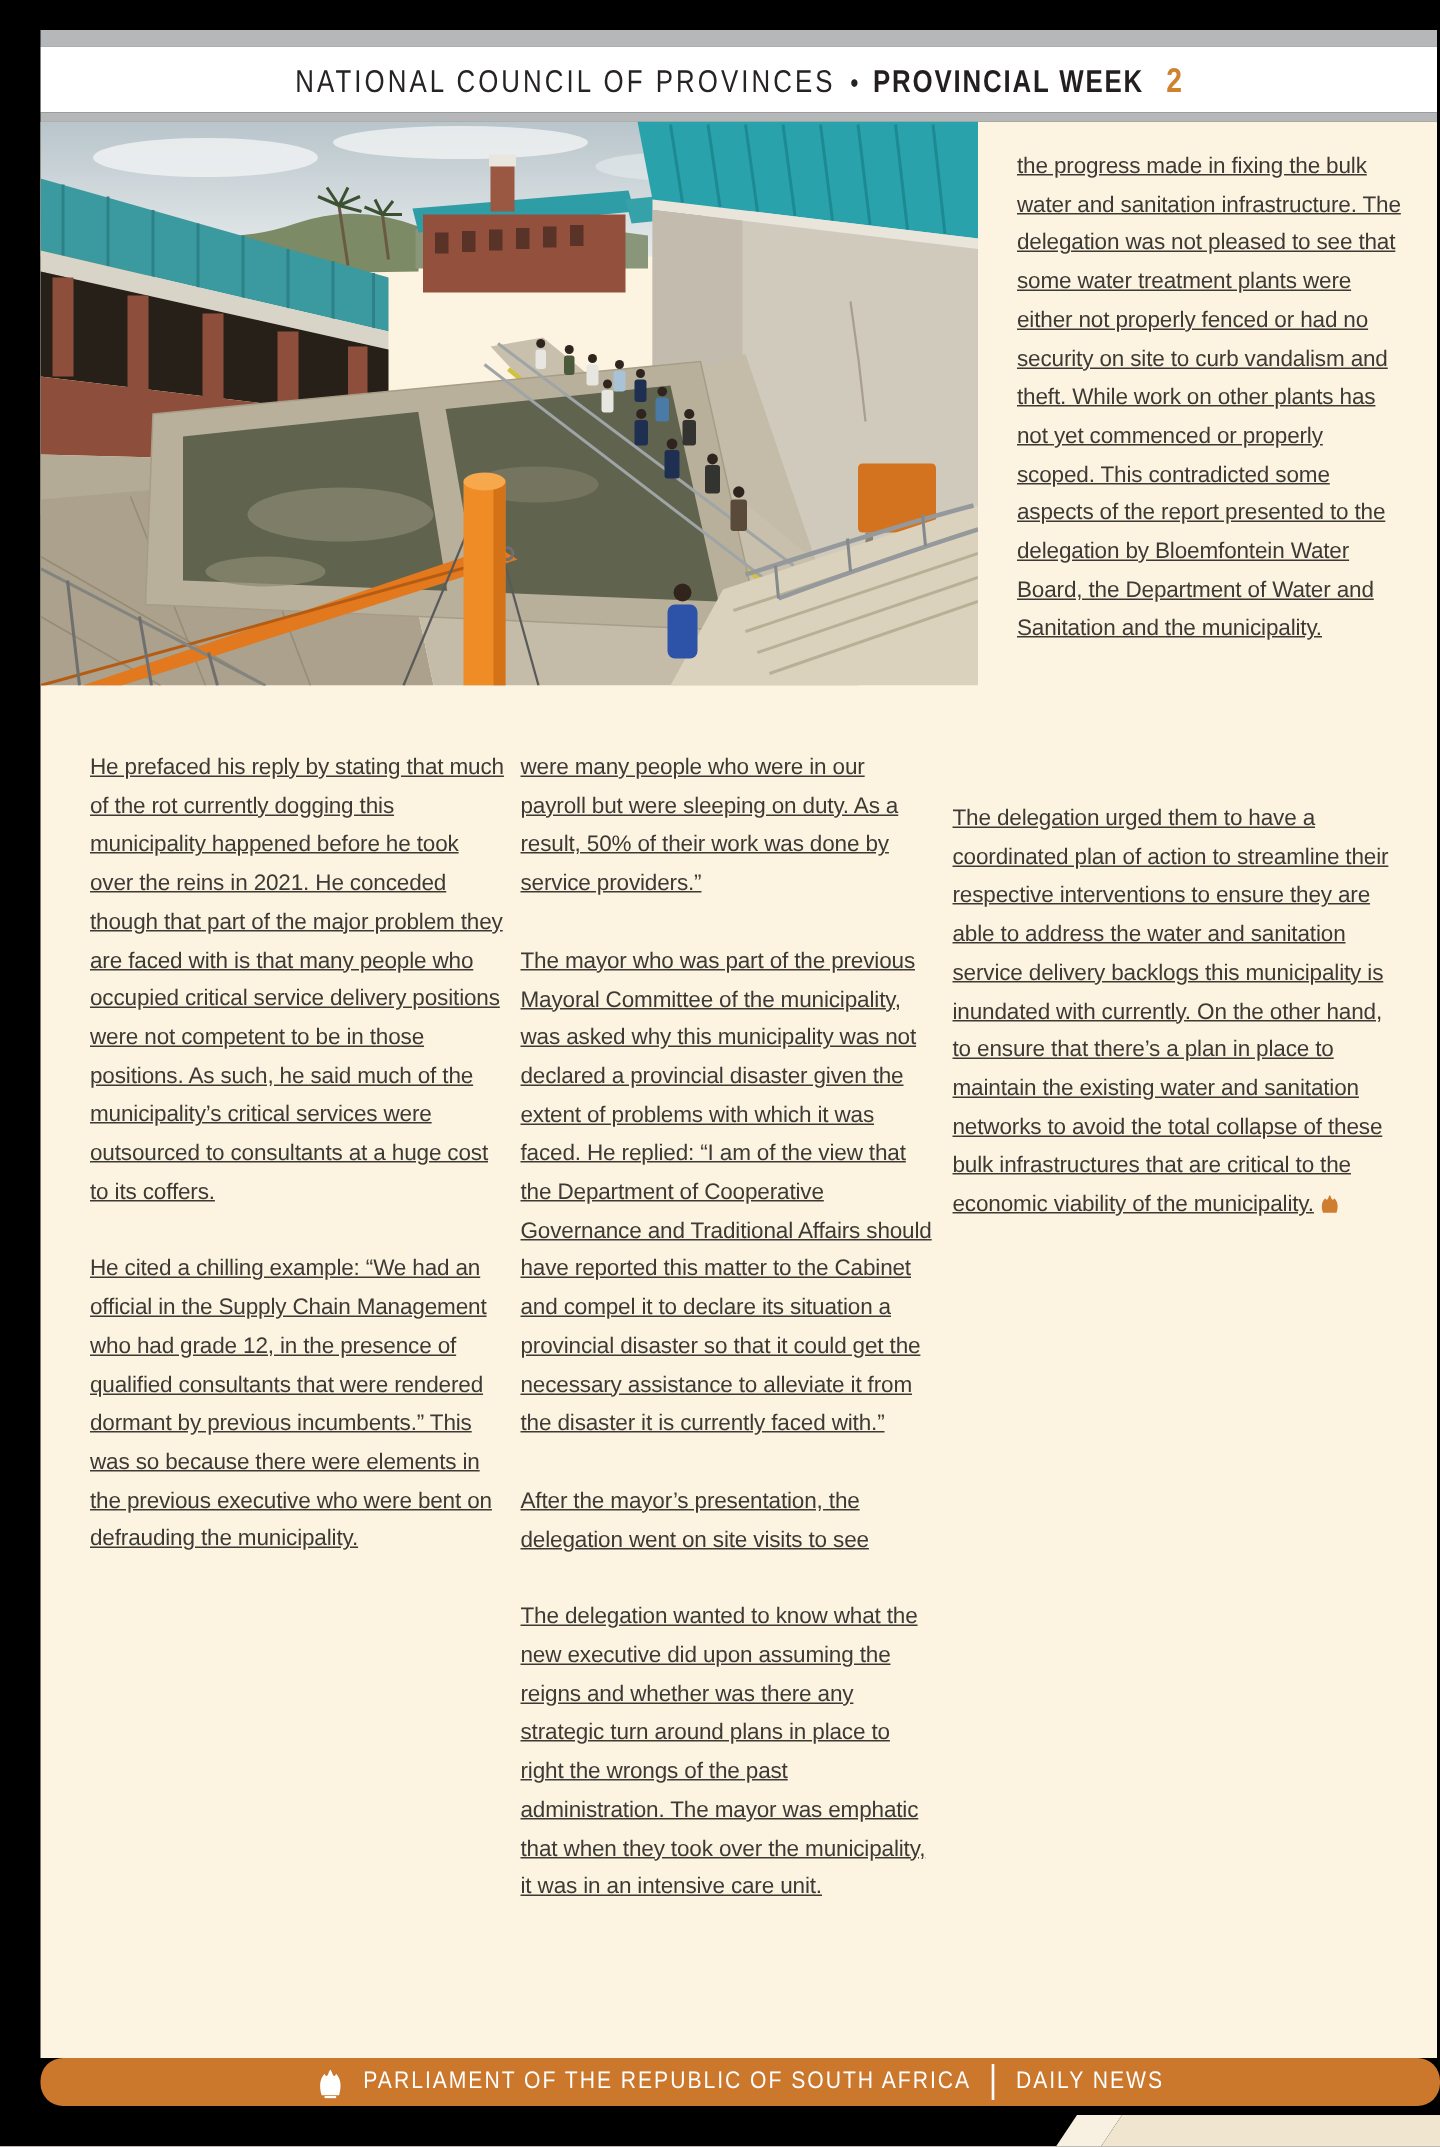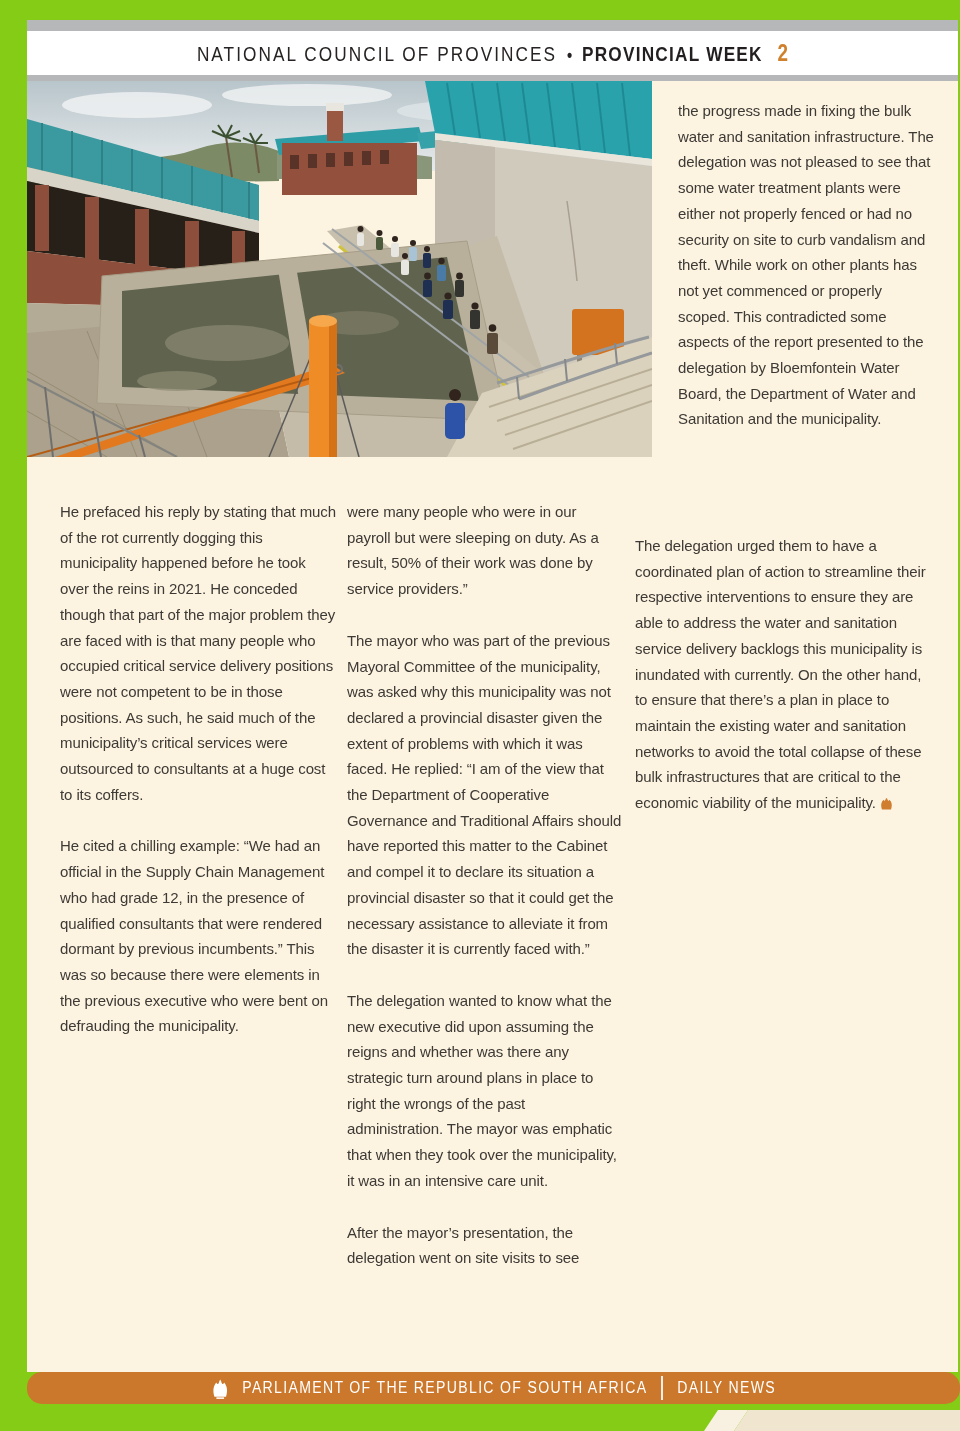--- a/index.html
+++ b/index.html
@@ -1,35 +1,35 @@
 <!DOCTYPE html>
 <html><head>
 <meta charset="utf-8">
 <style>
   html,body{margin:0;padding:0;}
   body{width:960px;height:1431px;background:#ffffff;font-family:"Liberation Sans",sans-serif;}
-  .page{position:relative;width:960px;height:1431px;overflow:hidden;background:#84cc16;}
+  .page{position:relative;width:960px;height:1431px;overflow:hidden;background:#000000;}
 
   
   .topbar{position:absolute;left:27px;top:20px;width:931px;height:11px;background:#b5b7b9;}
   .masthead{position:absolute;left:27px;top:31px;width:931px;height:44px;display:flex;align-items:center;justify-content:center;background:#ffffff;}
   .masthead-inner{display:flex;align-items:baseline;transform:scaleX(0.82);transform-origin:50% 50%;white-space:nowrap;}
   .masthead .kicker{font-size:21px;font-weight:400;letter-spacing:2.5px;color:#262322;}
   .masthead .sep{font-size:18px;font-weight:700;color:#262322;margin:0 12px;}
   .masthead .title{font-size:21px;font-weight:700;letter-spacing:1.5px;color:#231f20;}
   .masthead .pagenum{font-size:23px;font-weight:700;color:#d0812d;margin-left:18px;}
   .rule{position:absolute;left:27px;top:75px;width:931px;height:6px;background:#b5b7b9;}
 
   
   .content{position:absolute;left:27px;top:81px;width:931px;height:1291px;background:#fcf3e1;}
 
   .photo{position:absolute;left:0;top:0;width:625px;height:376px;display:block;}
 
   .bodycol{position:absolute;color:#3d3a35;font-size:15px;line-height:25.7px;letter-spacing:-0.1px;}
-  .bodycol p{margin:0 0 26px 0;}
+  .bodycol p{margin:0 0 26px 0;text-decoration:underline;}
   .col1{left:33px;top:418px;width:276px;}
   .col2{left:320px;top:418px;width:276px;}
   .col3a{left:651px;top:17px;width:258px;}
   .col3b{left:608px;top:452px;width:302px;}
 
   .end-marker{display:inline-block;width:15px;height:15px;vertical-align:-3px;margin-left:3px;color:#cf7d2e;}
 
   .pullquote{margin-top:36px;width:302px;text-align:center;font-family:"Liberation Serif",serif;font-style:italic;font-weight:700;font-size:29px;line-height:40px;color:#b4522b;}
 
   
@@ -249,22 +249,22 @@
     </svg>
 
     <div class="bodycol col1">
       <p>He prefaced his reply by stating that much of the rot currently dogging this municipality happened before he took over the reins in 2021. He conceded though that part of the major problem they are faced with is that many people who occupied critical service delivery positions were not competent to be in those positions. As such, he said much of the municipality’s critical services were outsourced to consultants at a huge cost to its coffers.</p>
       <p>He cited a chilling example: “We had an official in the Supply Chain Management who had grade 12, in the presence of qualified consultants that were rendered dormant by previous incumbents.” This was so because there were elements in the previous executive who were bent on defrauding the municipality.</p>
     </div>
 
     <div class="bodycol col2">
       <p>were many people who were in our payroll but were sleeping on duty. As a result, 50% of their work was done by service providers.”</p>
       <p>The mayor who was part of the previous Mayoral Committee of the municipality, was asked why this municipality was not declared a provincial disaster given the extent of problems with which it was faced. He replied: “I am of the view that the Department of Cooperative Governance and Traditional Affairs should have reported this matter to the Cabinet and compel it to declare its situation a provincial disaster so that it could get the necessary assistance to alleviate it from the disaster it is currently faced with.”</p>
+      <p>After the mayor’s presentation, the delegation went on site visits to see</p>
       <p>The delegation wanted to know what the new executive did upon assuming the reigns and whether was there any strategic turn around plans in place to right the wrongs of the past administration. The mayor was emphatic that when they took over the municipality, it was in an intensive care unit.</p>
-      <p>After the mayor’s presentation, the delegation went on site visits to see</p>
     </div>
 
     <div class="bodycol col3a">
       <p>the progress made in fixing the bulk water and sanitation infrastructure. The delegation was not pleased to see that some water treatment plants were either not properly fenced or had no security on site to curb vandalism and theft. While work on other plants has not yet commenced or properly scoped. This contradicted some aspects of the report presented to the delegation by Bloemfontein Water Board, the Department of Water and Sanitation and the municipality.</p>
     </div>
 
     <div class="bodycol col3b">
       <p><span>The delegation urged them to have a coordinated plan of action to streamline their respective interventions to ensure they are able to address the water and sanitation service delivery backlogs this municipality is inundated with currently. On the other hand, to ensure that there’s a plan in place to maintain the existing water and sanitation networks to avoid the total collapse of these bulk infrastructures that are critical to the economic viability of the municipality.</span><svg class="end-marker" viewBox="0 0 20 20">
             <path fill="currentColor" d="M4 18 C2 12 3 8 6 5 C7 7 8 7 9 4 C10 2 10 2 11 4 C12 7 13 7 14 5 C17 8 18 12 16 18 Z"></path>
           </svg></p>

